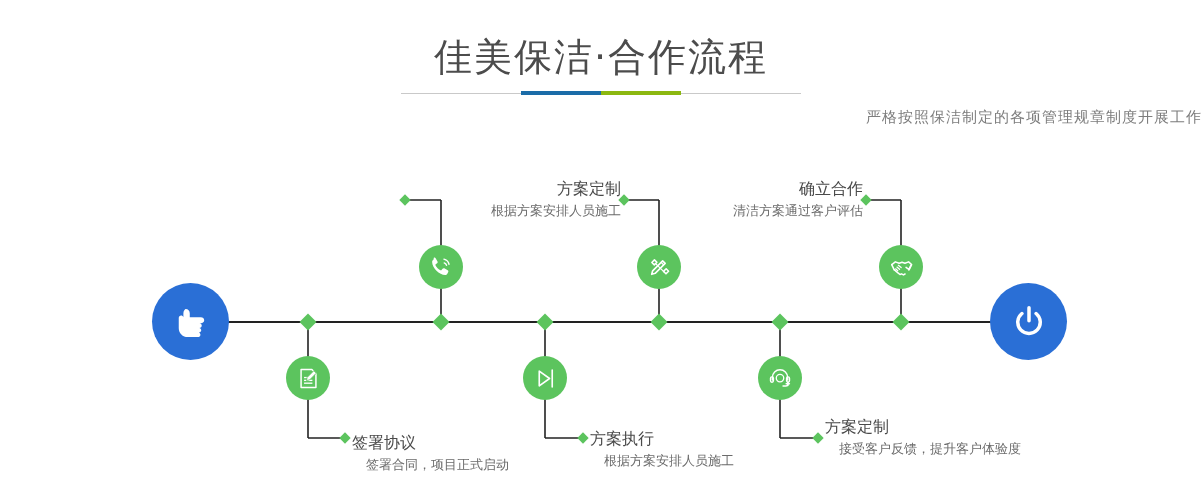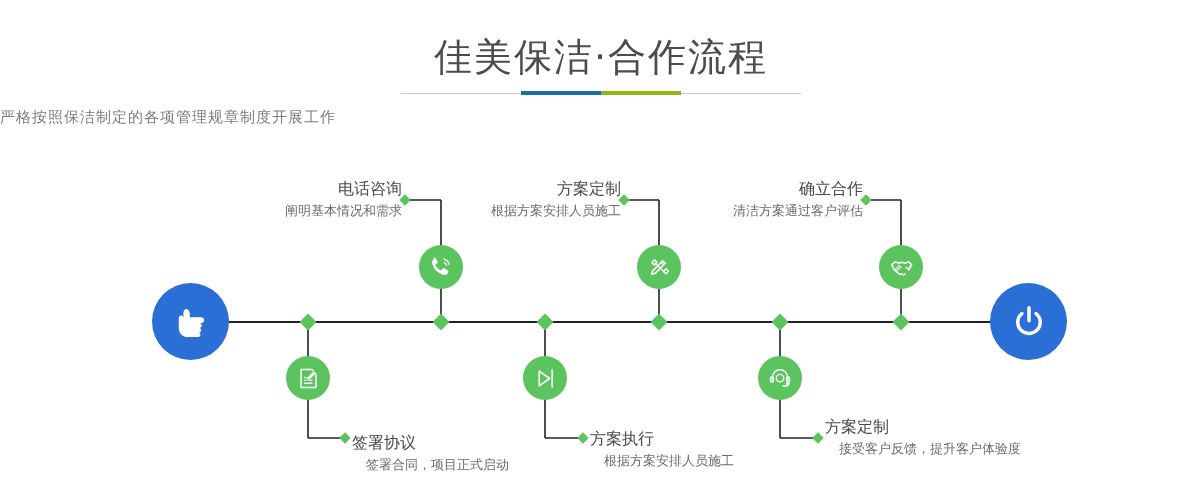--- a/index.html
+++ b/index.html
@@ -16,21 +16,21 @@
   .title{
     position:absolute;left:0;top:33px;width:1202px;text-align:center;
     font-size:38px;line-height:48px;color:#4c4c4c;letter-spacing:2px;
     font-weight:400;
   }
   .divider{position:absolute;left:401px;top:91px;width:400px;height:4px;}
   .divider .rule{position:absolute;left:0;top:1.5px;width:400px;height:1px;background:#c9c9c9;}
   .divider .seg-blue{position:absolute;left:120px;top:0;width:80px;height:4px;background:#1b6ca8;}
   .divider .seg-green{position:absolute;left:200px;top:0;width:80px;height:4px;background:#8cb811;}
   .subtitle{
-    position:absolute;left:0;top:106px;width:1202px;text-align:left;
+    position:absolute;left:0;top:106px;width:1202px;text-align:right;
     font-size:15px;line-height:22px;color:#7d7d7d;letter-spacing:1px;
   }
   
   .flow{position:absolute;left:0;top:145px;width:1202px;height:357px;}
   svg.lines{position:absolute;left:0;top:0;width:1202px;height:357px;}
 
   .node-circle{
     position:absolute;border-radius:50%;
     display:flex;align-items:center;justify-content:center;
   }
@@ -119,24 +119,20 @@
       <line x1="24" y1="7" x2="24" y2="22.5" stroke="#ffffff" stroke-width="4.2" stroke-linecap="round"></line>
     </svg>
   </div>
 
   <div class="node-circle small" style="left:419px;top:100px;">
     <svg width="26" height="26" viewBox="0 0 32 32">
       <path fill="#ffffff" d="M9.3 4.4c.8-.4 1.7-.1 2.1.7l2.3 4.1c.4.8.2 1.7-.5 2.2l-1.7 1.2c-.4.3-.5.8-.3 1.2.6 1.3 1.5 2.6 2.6 3.7 1.1 1.1 2.4 2 3.7 2.6.4.2.9.1 1.2-.3l1.2-1.7c.5-.7 1.4-.9 2.2-.5l4.1 2.3c.8.4 1.1 1.3.7 2.1l-1.1 2.2c-.5 1-1.5 1.6-2.6 1.6-7.2 0-16.1-8.9-16.1-16.1 0-1.1.6-2.1 1.6-2.6z" transform="translate(-2,0)"></path>
       <path fill="none" stroke="#ffffff" stroke-width="1.7" stroke-linecap="round" d="M19.6 6.3a8.6 8.6 0 0 1 6.3 6.3"></path>
       <path fill="none" stroke="#ffffff" stroke-width="1.7" stroke-linecap="round" d="M19.9 11a4.6 4.6 0 0 1 2.9 2.9"></path>
     </svg>
-  </div>
-  <div class="label-block lb-right" style="left:180px;top:33px;width:222px;">
-    <div class="lead">电话咨询</div>
-    <div class="desc">阐明基本情况和需求</div>
   </div>
 
   <div class="node-circle small" style="left:637px;top:100px;">
     <svg width="26" height="26" viewBox="0 0 32 32">
       <path fill="none" stroke="#ffffff" stroke-width="2" stroke-linejoin="round" d="M7 25l1.2-4.3L20.5 8.4l3.1 3.1L11.3 23.8 7 25z"></path>
       <line x1="18.6" y1="10.3" x2="21.7" y2="13.4" stroke="#ffffff" stroke-width="1.6"></line>
       <path fill="none" stroke="#ffffff" stroke-width="1.9" stroke-linejoin="round" d="M7.2 10.4l3.2-3.2 3 3-3.2 3.2z"></path>
       <path fill="none" stroke="#ffffff" stroke-width="1.9" stroke-linejoin="round" d="M21.6 21.4l3.2-3.2 3 3-3.2 3.2z"></path>
       <line x1="11.5" y1="11.5" x2="22.5" y2="22.3" stroke="#ffffff" stroke-width="1.5"></line>
     </svg>

